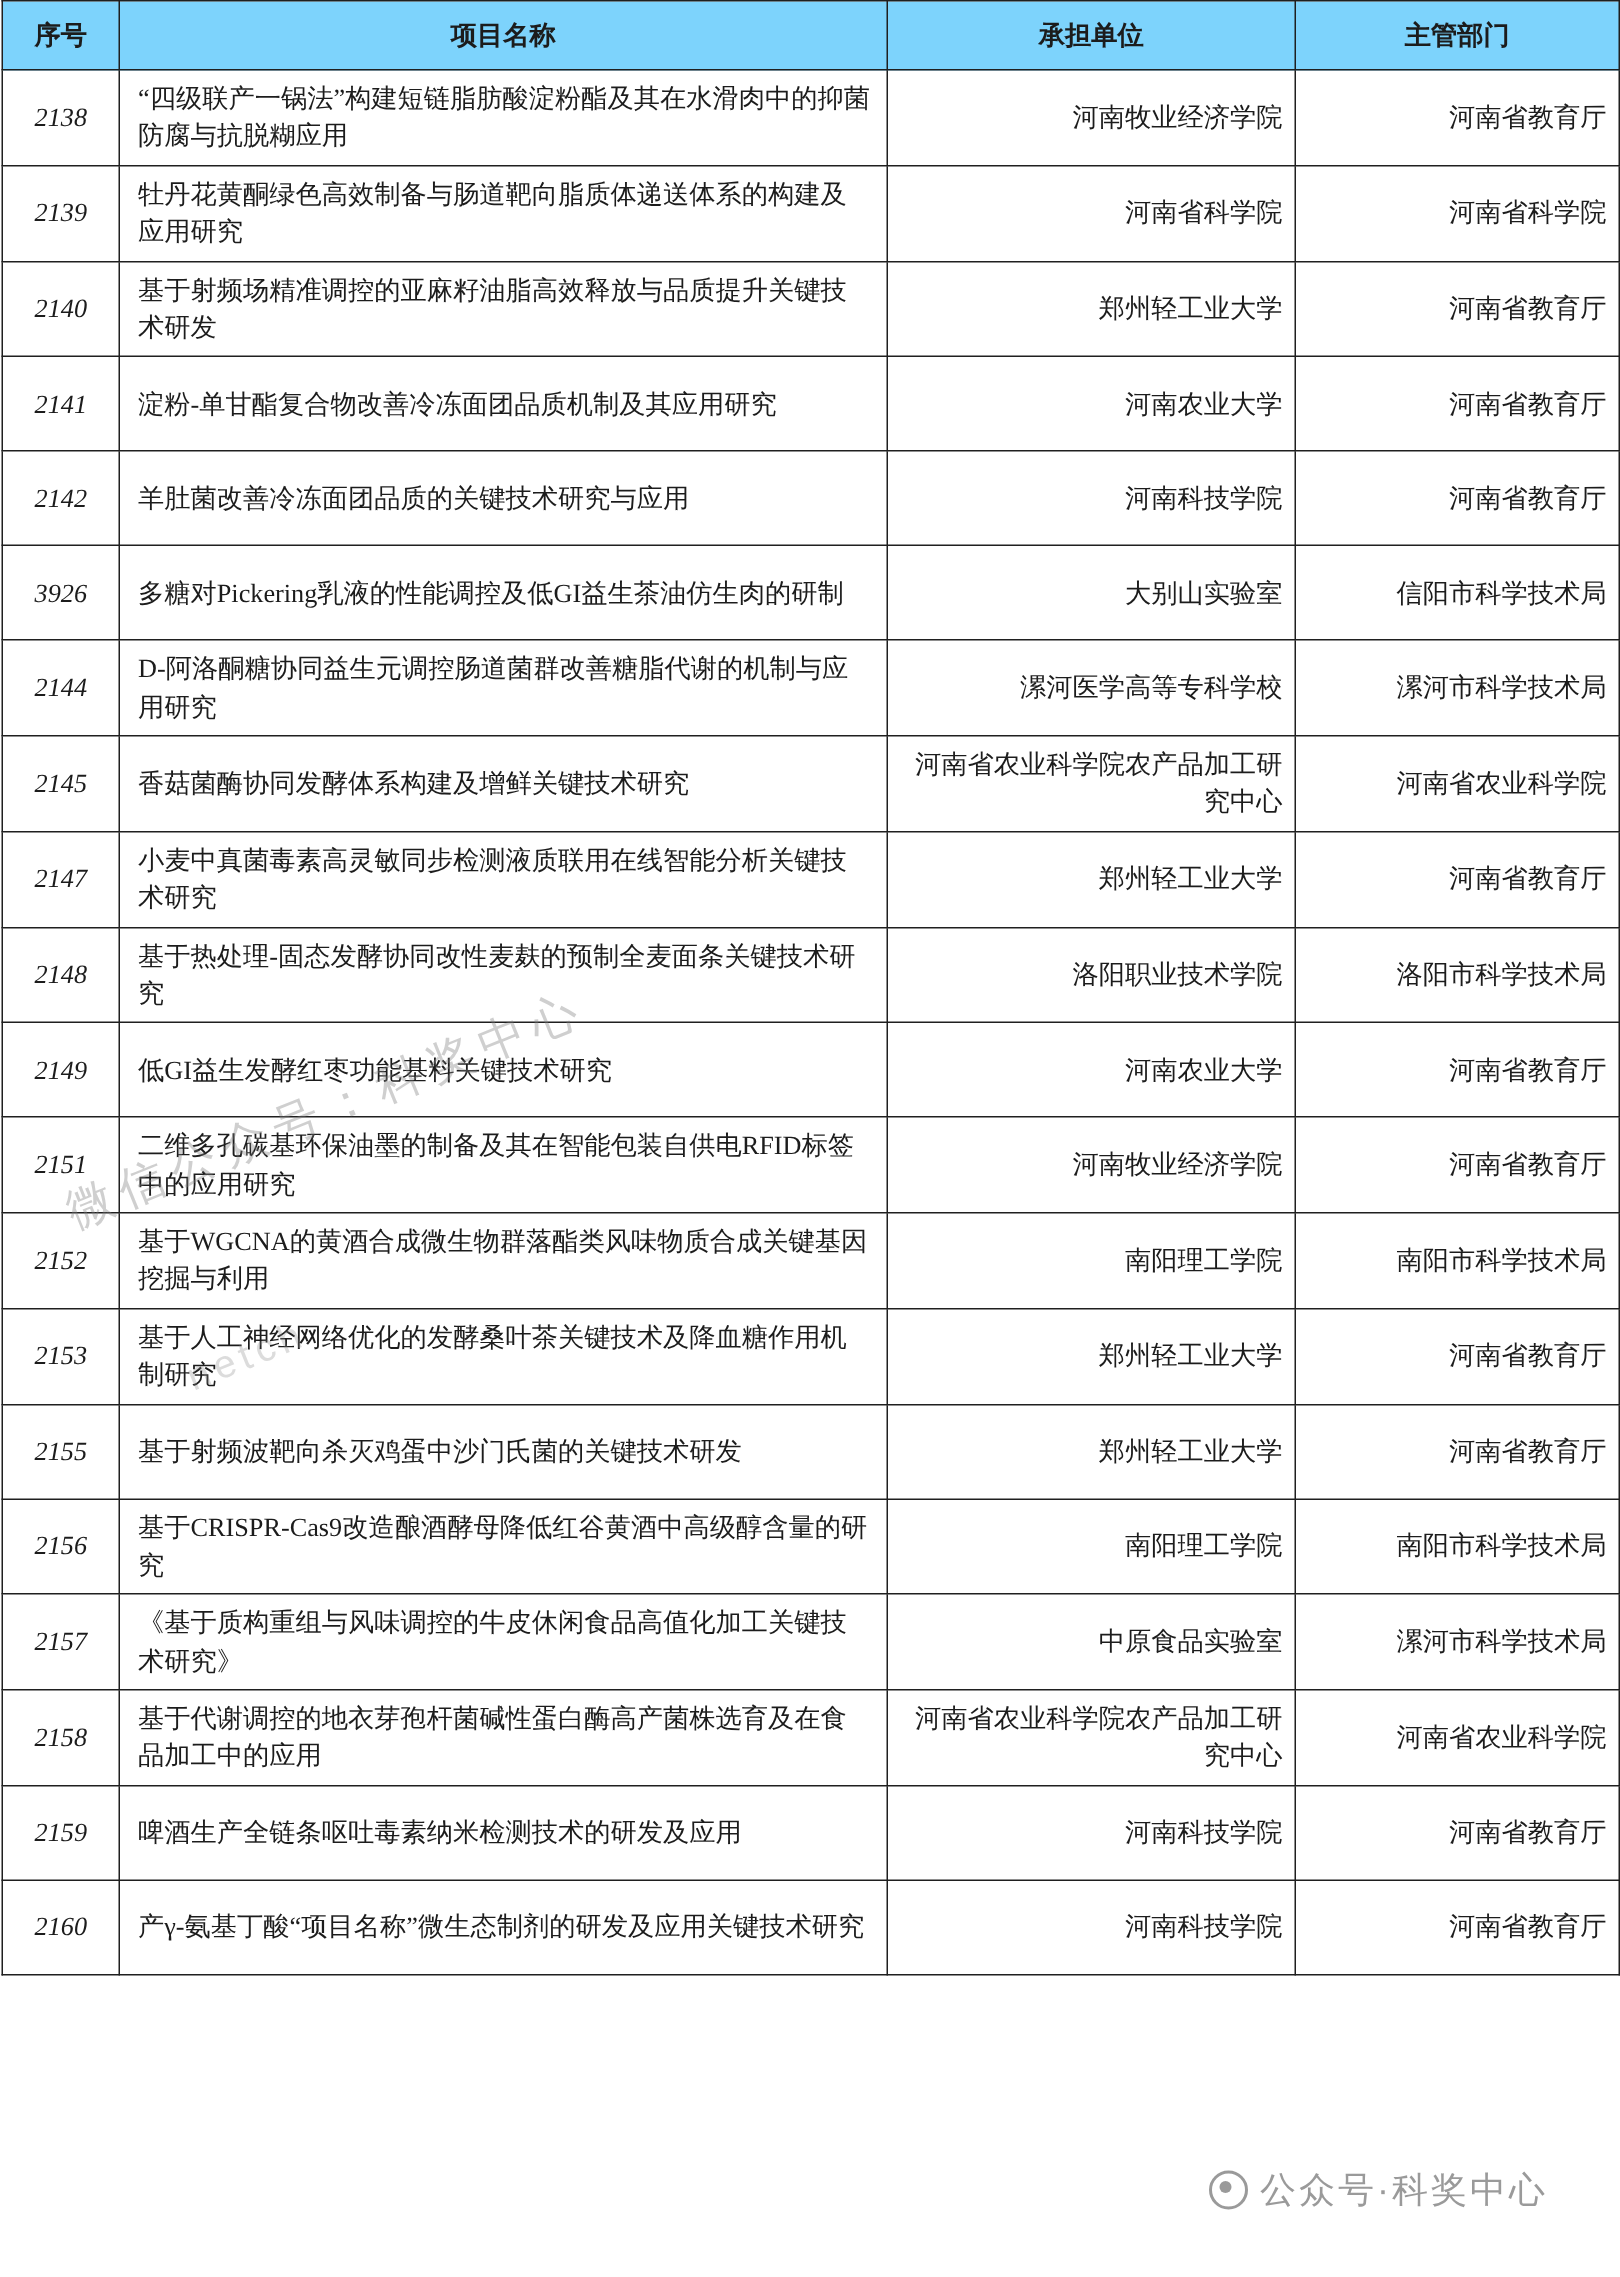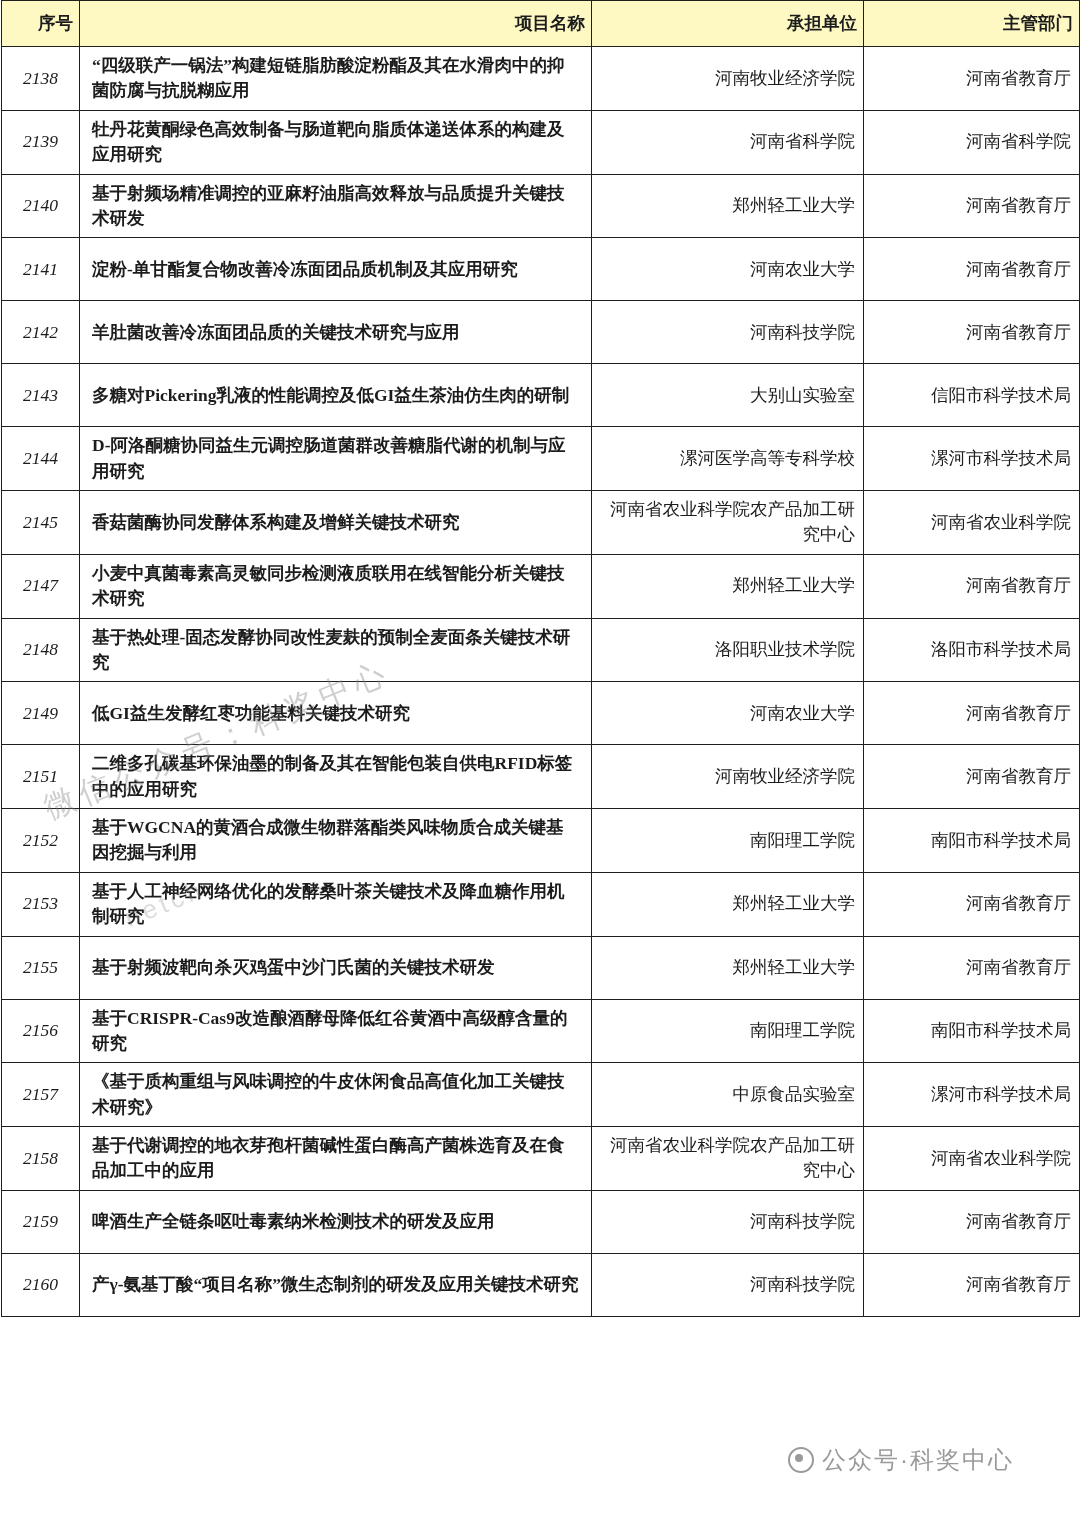--- a/index.html
+++ b/index.html
@@ -30,34 +30,33 @@
     border: 1px solid #1f1f1f;
     vertical-align: middle;
     font-size: 17.5px;
     line-height: 1.45;
     word-break: break-all;
   }
   table.grid thead tr { height: 46px; }
   table.grid tbody tr { height: 63px; }
   th {
     font-weight: bold;
-    text-align: right;
+    text-align: center;
     font-size: 18px;
-    background: #fef9c3;
+    background: #7dd3fc;
     padding: 4px 6px;
   }
   td.c-serial {
     text-align: center;
     padding: 4px 4px;
     font-style: italic;
   }
   td.c-name {
     text-align: left;
     padding: 6px 10px 6px 12px;
-    font-weight: bold;
   }
   td.c-unit, td.c-dept {
     text-align: right;
     padding: 6px 8px;
   }
   
   .wm-diagonal {
     position: absolute;
     left: 38px;
     top: 790px;
@@ -79,21 +78,21 @@
     letter-spacing: 4px;
     color: rgba(140, 140, 140, 0.30);
     transform: rotate(-22deg);
     transform-origin: left top;
     pointer-events: none;
     white-space: nowrap;
     font-family: "Liberation Sans", "DejaVu Sans", sans-serif;
   }
   .wm-footer {
     position: absolute;
-    right: 66px;
+    right: 48px;
     bottom: 42px;
     display: flex;
     align-items: center;
     gap: 8px;
     color: rgba(120, 120, 120, 0.75);
     font-size: 24px;
     letter-spacing: 2px;
     pointer-events: none;
     font-family: "Liberation Sans", "DejaVu Sans", sans-serif;
   }
@@ -166,21 +165,21 @@
   </tr>
 
   <tr>
     <td class="c-serial">2142</td>
     <td class="c-name">羊肚菌改善冷冻面团品质的关键技术研究与应用</td>
     <td class="c-unit">河南科技学院</td>
     <td class="c-dept">河南省教育厅</td>
   </tr>
 
   <tr>
-    <td class="c-serial">2143</td>
+    <td class="c-serial">3926</td>
     <td class="c-name">多糖对Pickering乳液的性能调控及低GI益生茶油仿生肉的研制</td>
     <td class="c-unit">大别山实验室</td>
     <td class="c-dept">信阳市科学技术局</td>
   </tr>
 
   <tr>
     <td class="c-serial">2144</td>
     <td class="c-name">D-阿洛酮糖协同益生元调控肠道菌群改善糖脂代谢的机制与应用研究</td>
     <td class="c-unit">漯河医学高等专科学校</td>
     <td class="c-dept">漯河市科学技术局</td>

